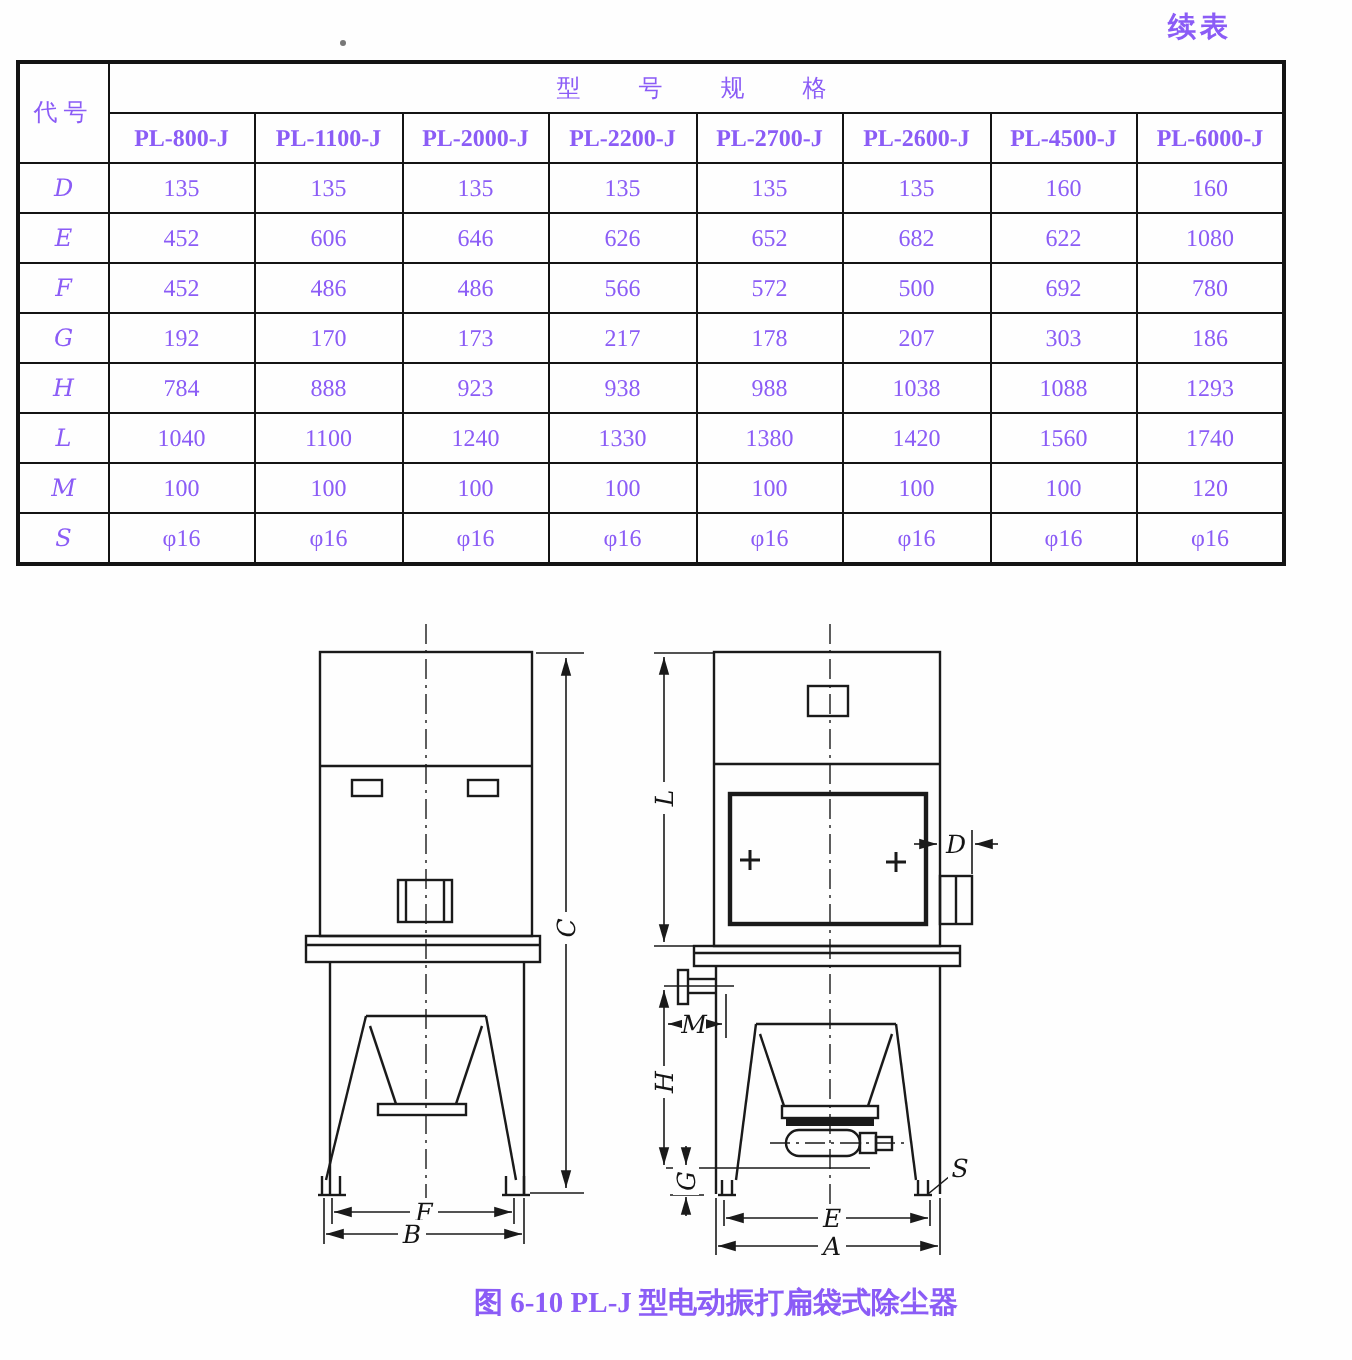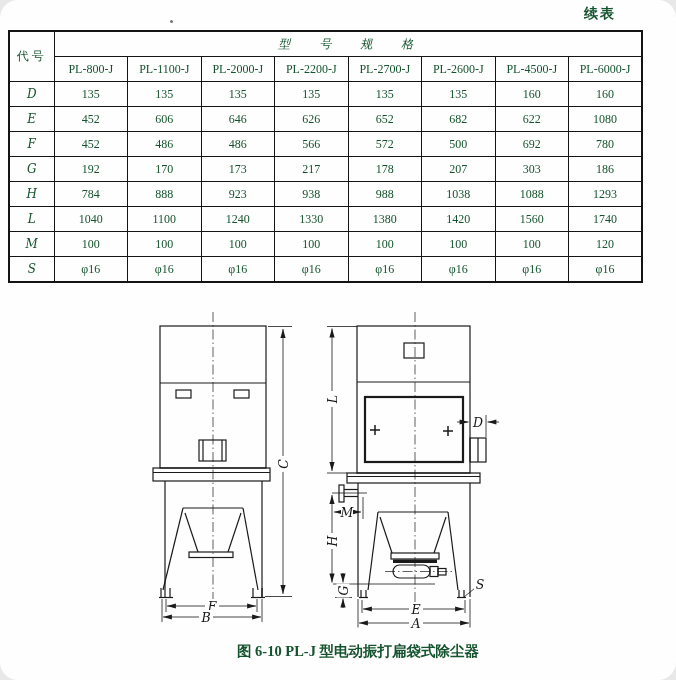--- a/index.html
+++ b/index.html
@@ -1,32 +1,32 @@
 <!DOCTYPE html>
 <html><head>
 <meta charset="utf-8">
 <style>
   html,body{margin:0;padding:0;background:#e8e8e8;}
   .page{
     position:relative;width:676px;height:680px;background:#fefefe;
-    font-family:"Liberation Serif","DejaVu Serif",serif;color:#14532d;overflow:hidden;border-radius:18px;
+    font-family:"Liberation Serif","DejaVu Serif",serif;color:#8b5cf6;overflow:hidden;
   }
   .continued{position:absolute;top:5px;left:584px;font-size:14px;font-weight:600;letter-spacing:2px;}
   .speck{position:absolute;left:170px;top:20px;width:3px;height:3px;background:#777;border-radius:50%;}
   table.spec{
     position:absolute;left:8px;top:30px;width:635px;
     border-collapse:collapse;table-layout:fixed;border:2px solid #141414;
   }
   table.spec td{
     border:1px solid #141414;text-align:center;vertical-align:middle;
     font-size:12px;padding:0;height:24px;overflow:hidden;white-space:nowrap;
   }
   td.codehead{font-size:13px;letter-spacing:3px;}
-  td.spechead{font-size:13px;word-spacing:18px;letter-spacing:4px;height:20px;font-style:italic;}
-  td.model{font-size:11px;}
+  td.spechead{font-size:13px;word-spacing:18px;letter-spacing:4px;height:20px;}
+  td.model{font-size:11px;font-weight:bold;}
   td.code{font-style:italic;font-size:13px;font-family:"DejaVu Serif",serif;}
   .note{position:absolute;left:28px;top:281px;font-size:12.5px;}
   .caption{position:absolute;left:0;right:0;top:642px;text-align:center;font-size:14.5px;font-weight:600;margin-left:40px;}
   svg.draw{position:absolute;left:80px;top:303px;}
   .main{stroke:#1a1a1a;stroke-width:1.2;fill:none;}
   .thick{stroke:#1a1a1a;stroke-width:2.2;fill:none;}
   .dim{stroke:#1a1a1a;stroke-width:0.8;fill:none;}
   .cl{stroke:#1a1a1a;stroke-width:0.7;fill:none;stroke-dasharray:10 3 1.5 3;}
   .plus{stroke:#1a1a1a;stroke-width:1.5;fill:none;}
   .solid{fill:#1a1a1a;stroke:none;}

